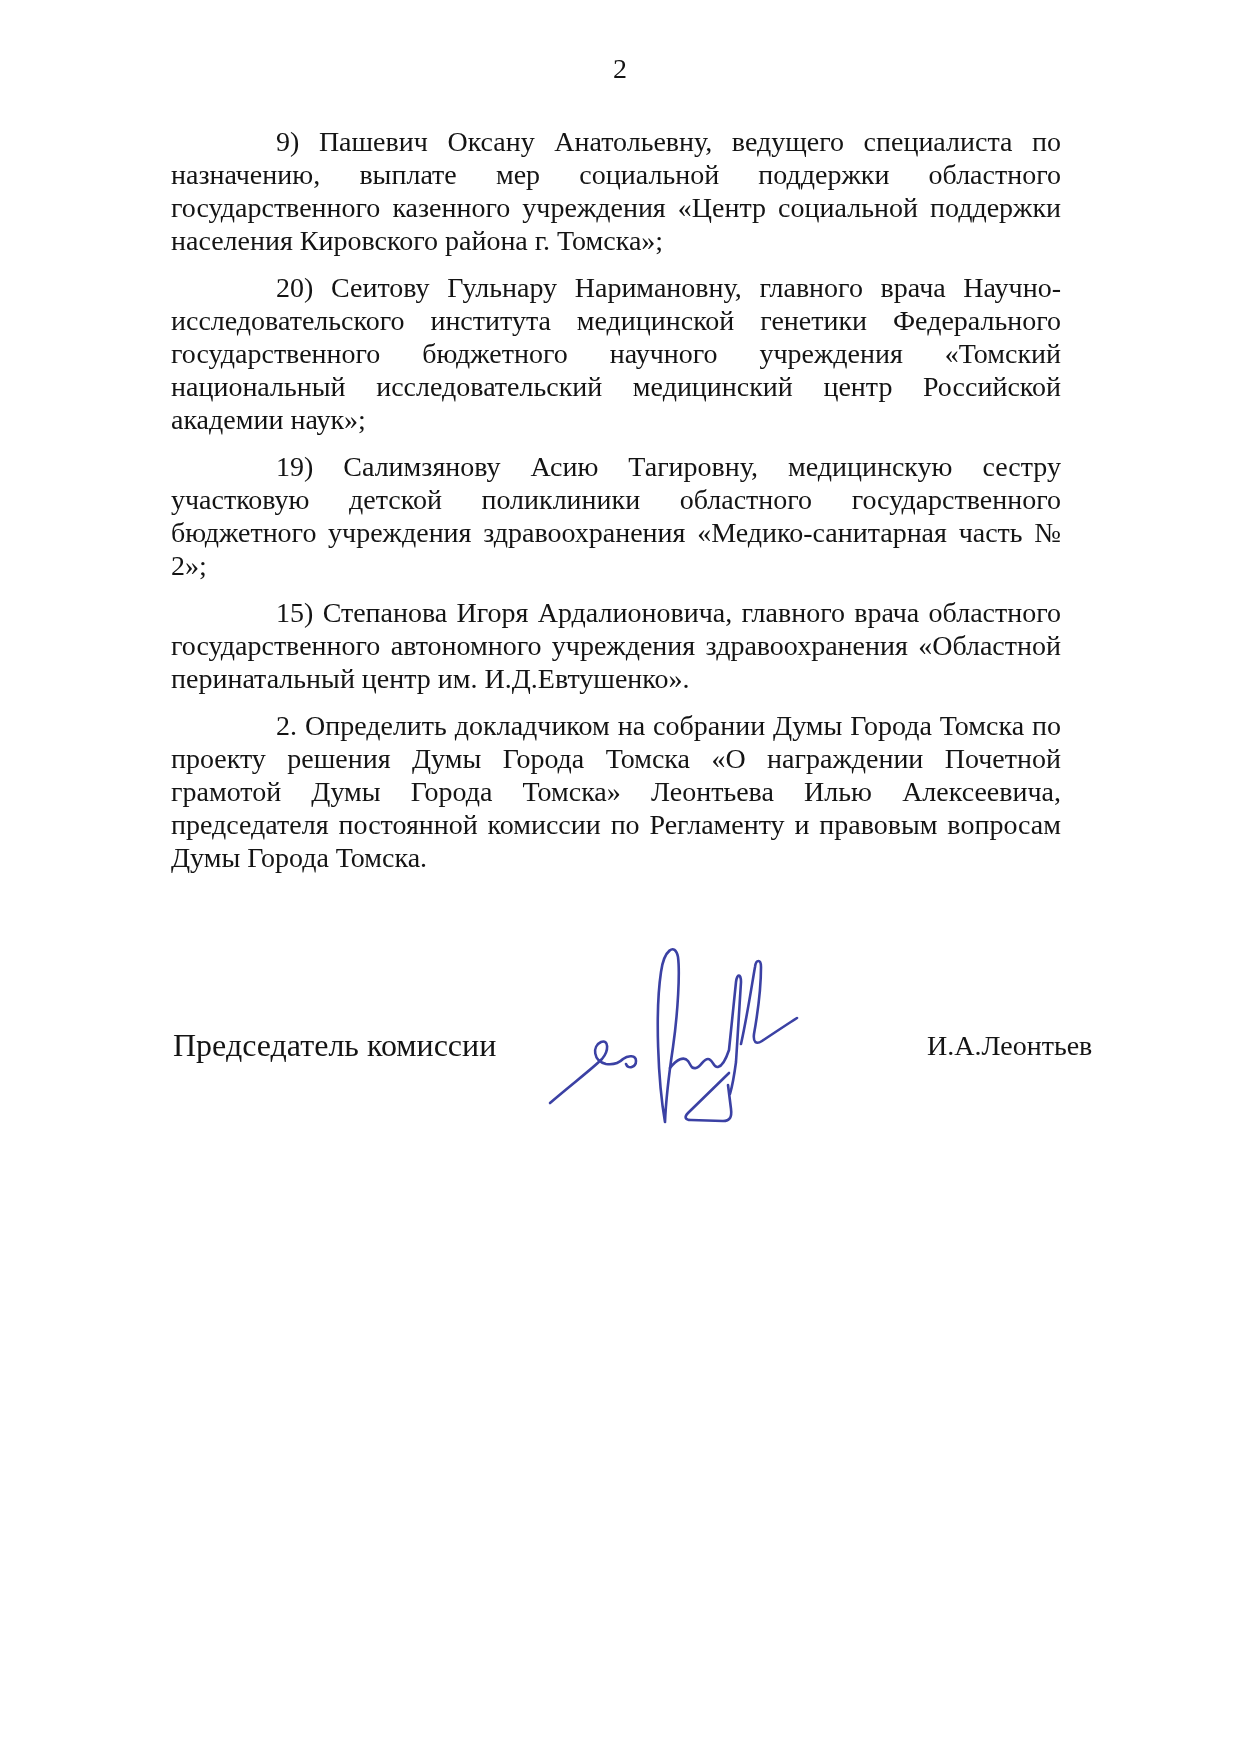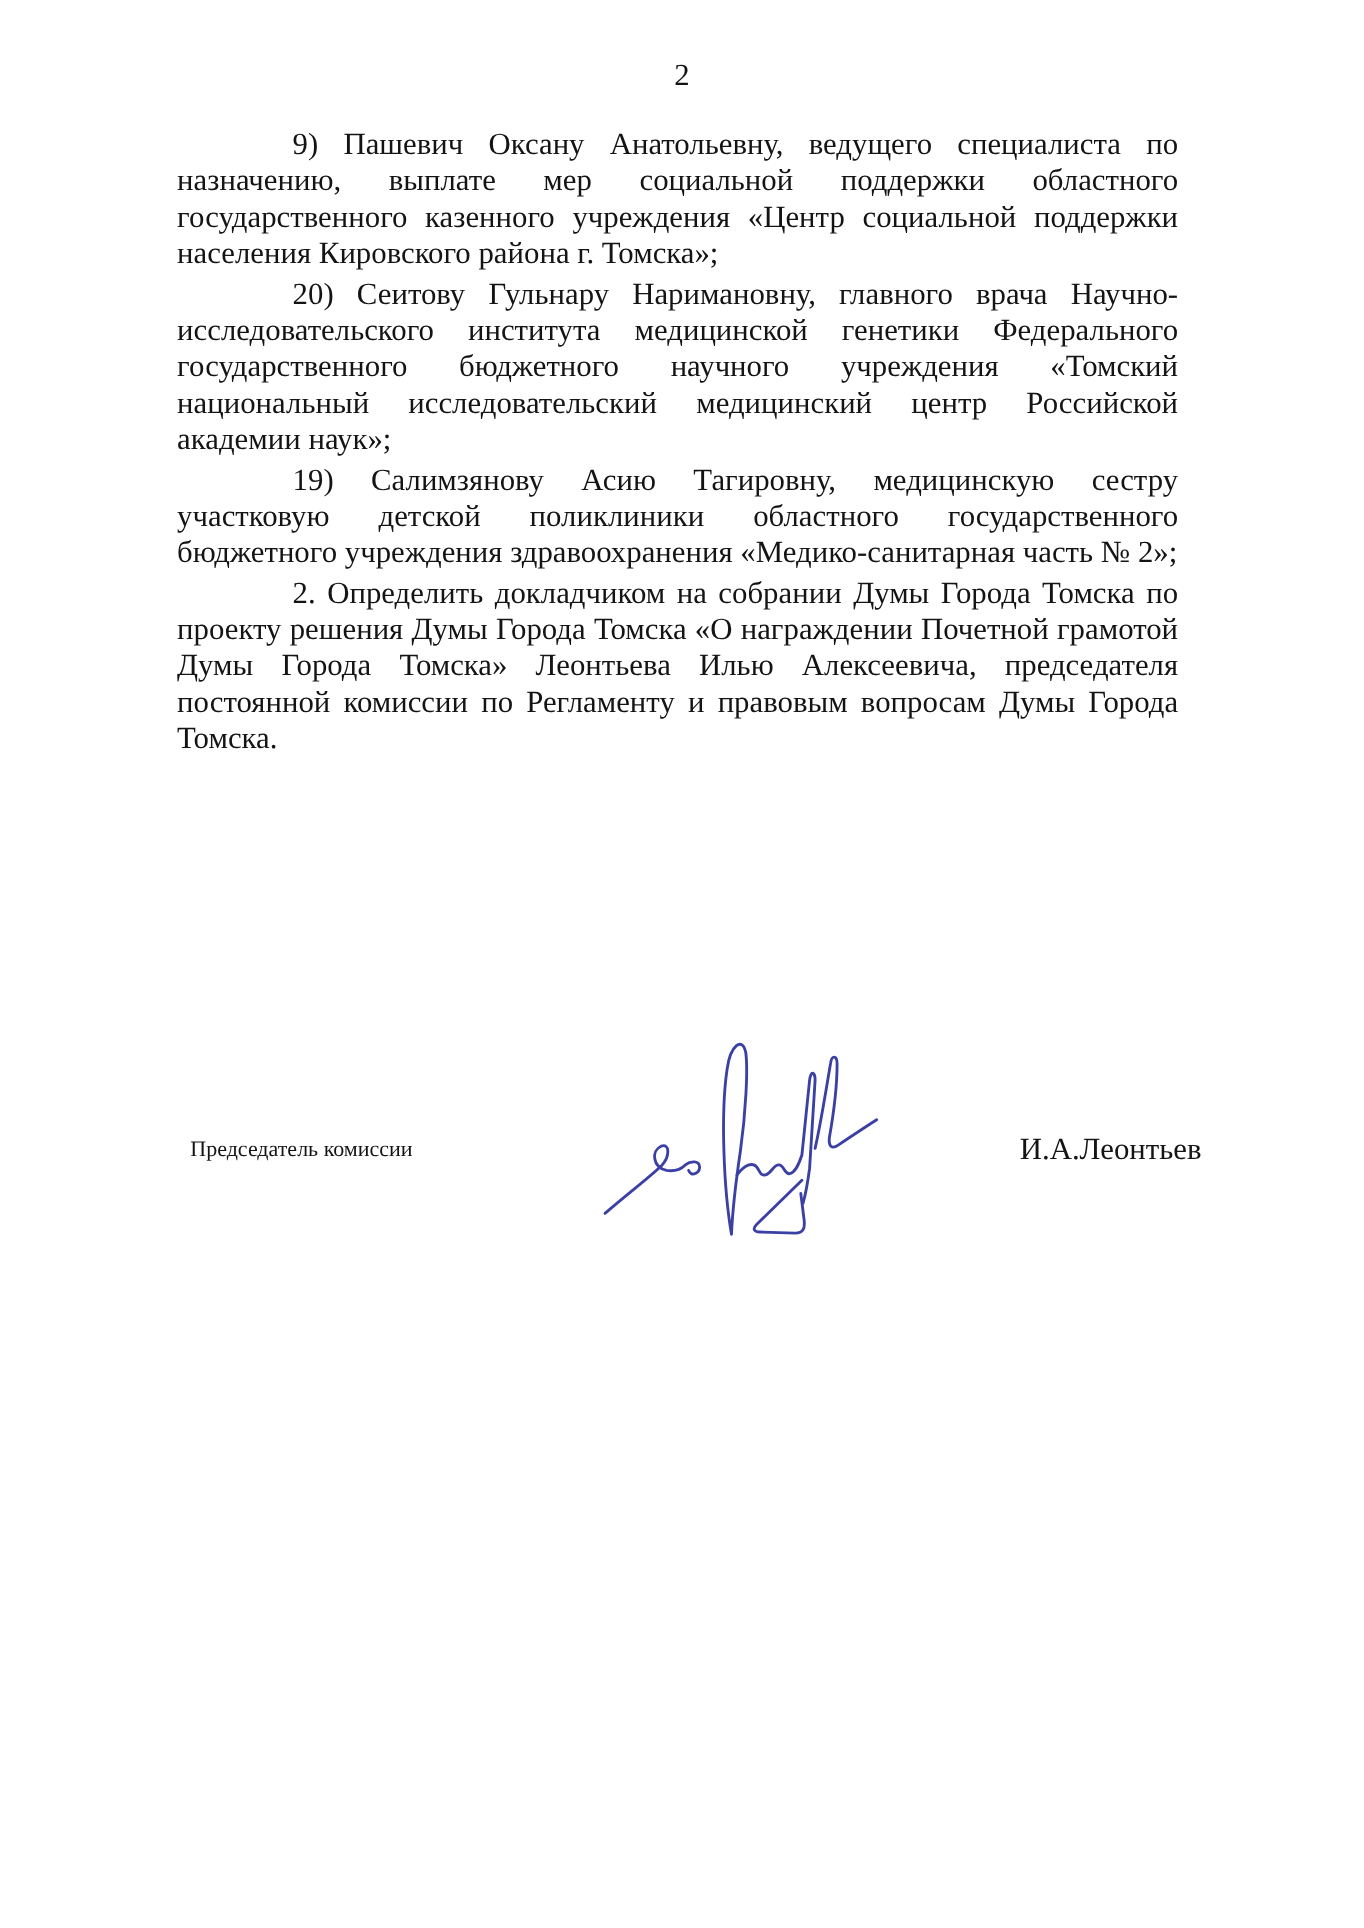--- a/index.html
+++ b/index.html
@@ -28,28 +28,28 @@
   .doc-body {
     position: absolute;
     left: 157px;
     top: 111px;
     width: 918px;
     font-size: 28px;
     line-height: 33px;
     text-align: justify;
   }
   .doc-body p {
-    margin: 4px;
+    margin: 14px;
     text-indent: 105px;
   }
   .sig-label-left {
     position: absolute;
     left: 173px;
     top: 1029px;
-    font-size: 20px;
+    font-size: 32px;
     line-height: 33px;
     white-space: nowrap;
   }
   .sig-label-right {
     position: absolute;
     left: 927px;
     top: 1029px;
     font-size: 28px;
     line-height: 33px;
     white-space: nowrap;
@@ -72,20 +72,21 @@
 <body>
 
 <div class="page">
 
   <div class="page-number">2</div>
 
   <div class="doc-body">
       <p class="doc-paragraph">9) Пашевич Оксану Анатольевну, ведущего специалиста по назначению, выплате мер социальной поддержки областного государственного казенного учреждения «Центр социальной поддержки населения Кировского района г. Томска»;</p>
       <p class="doc-paragraph">20) Сеитову Гульнару Наримановну, главного врача Научно-исследовательского института медицинской генетики Федерального государственного бюджетного научного учреждения «Томский национальный исследовательский медицинский центр Российской академии наук»;</p>
       <p class="doc-paragraph">19) Салимзянову Асию Тагировну, медицинскую сестру участковую детской поликлиники областного государственного бюджетного учреждения здравоохранения «Медико-санитарная часть № 2»;</p>
+      <p class="doc-paragraph">15) Степанова Игоря Ардалионовича, главного врача областного государственного автономного учреждения здравоохранения «Областной перинатальный центр им. И.Д.Евтушенко».</p>
       <p class="doc-paragraph">2. Определить докладчиком на собрании Думы Города Томска по проекту решения Думы Города Томска «О награждении Почетной грамотой Думы Города Томска» Леонтьева Илью Алексеевича, председателя постоянной комиссии по Регламенту и правовым вопросам Думы Города Томска.</p>
     </div>
 
   <div class="sig-label-left">Председатель комиссии</div>
 
   <svg class="signature-svg" viewBox="0 0 320 210" xmlns="http://www.w3.org/2000/svg">
 
     <path d="M 70 181 C 92 162 112 147 122 137 C 129 129 129 117 121 120 C 112 124 113 139 126 142 C 133 143 139 141 143 137 C 148 133 156 133 156 139 C 156 145 148 148 146 142" stroke="#3b41a4"></path>
 
     <path d="M 185 200 C 178 160 175 90 181 50 C 184 28 195 20 198 35 C 200 50 198 90 193 125 C 189 152 186 176 185 200" stroke="#3b41a4"></path>

